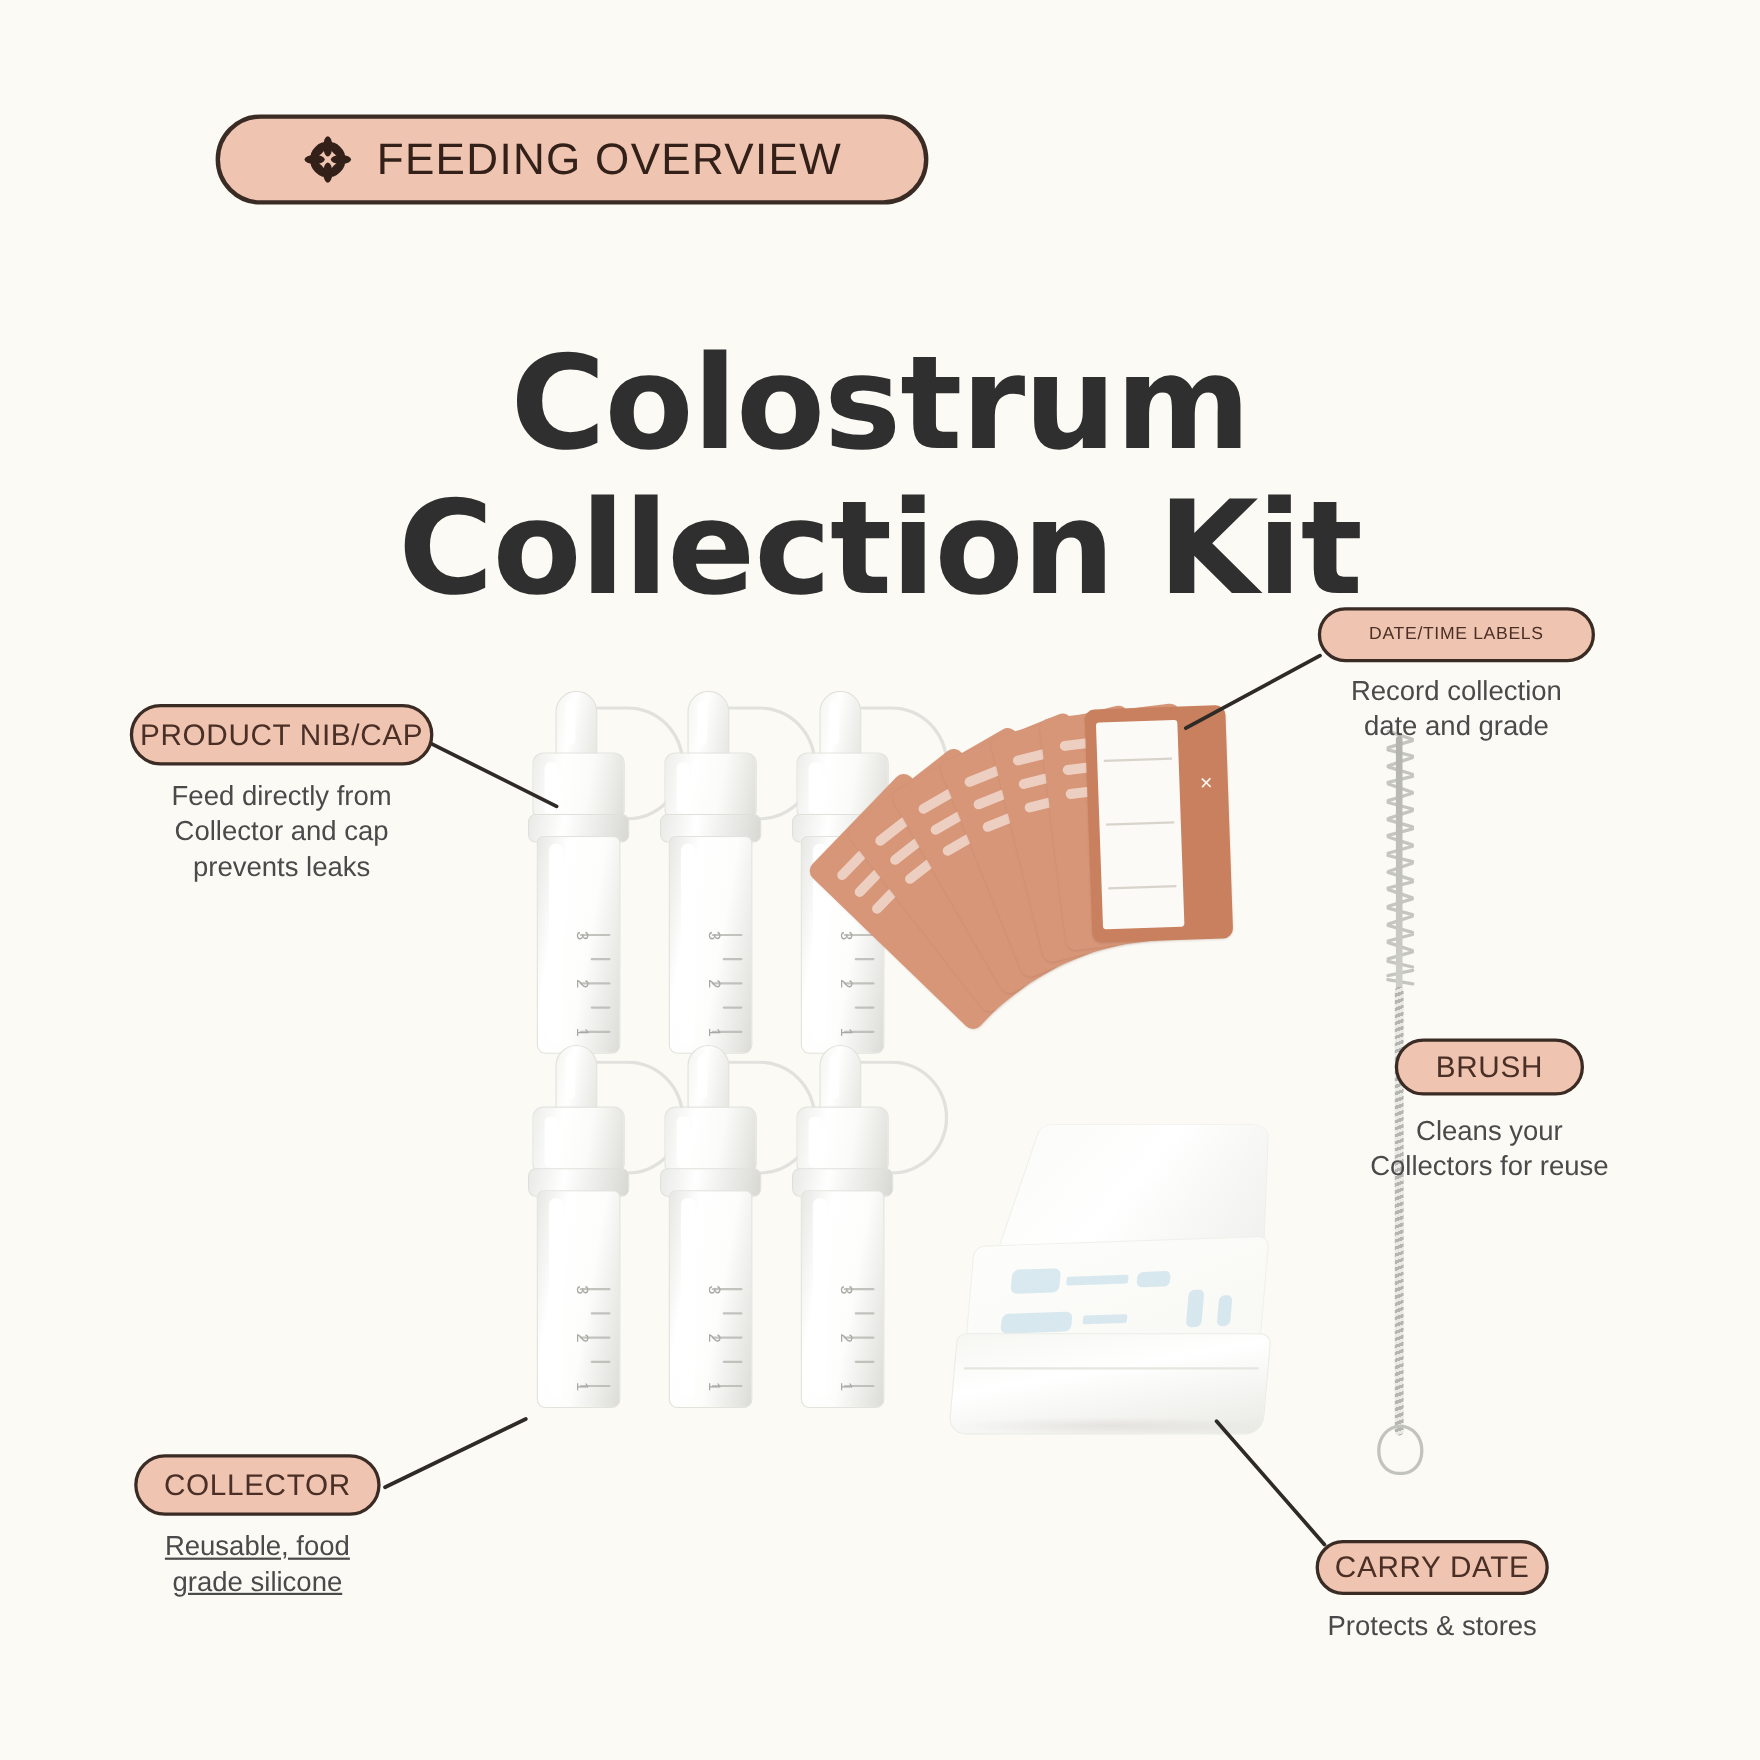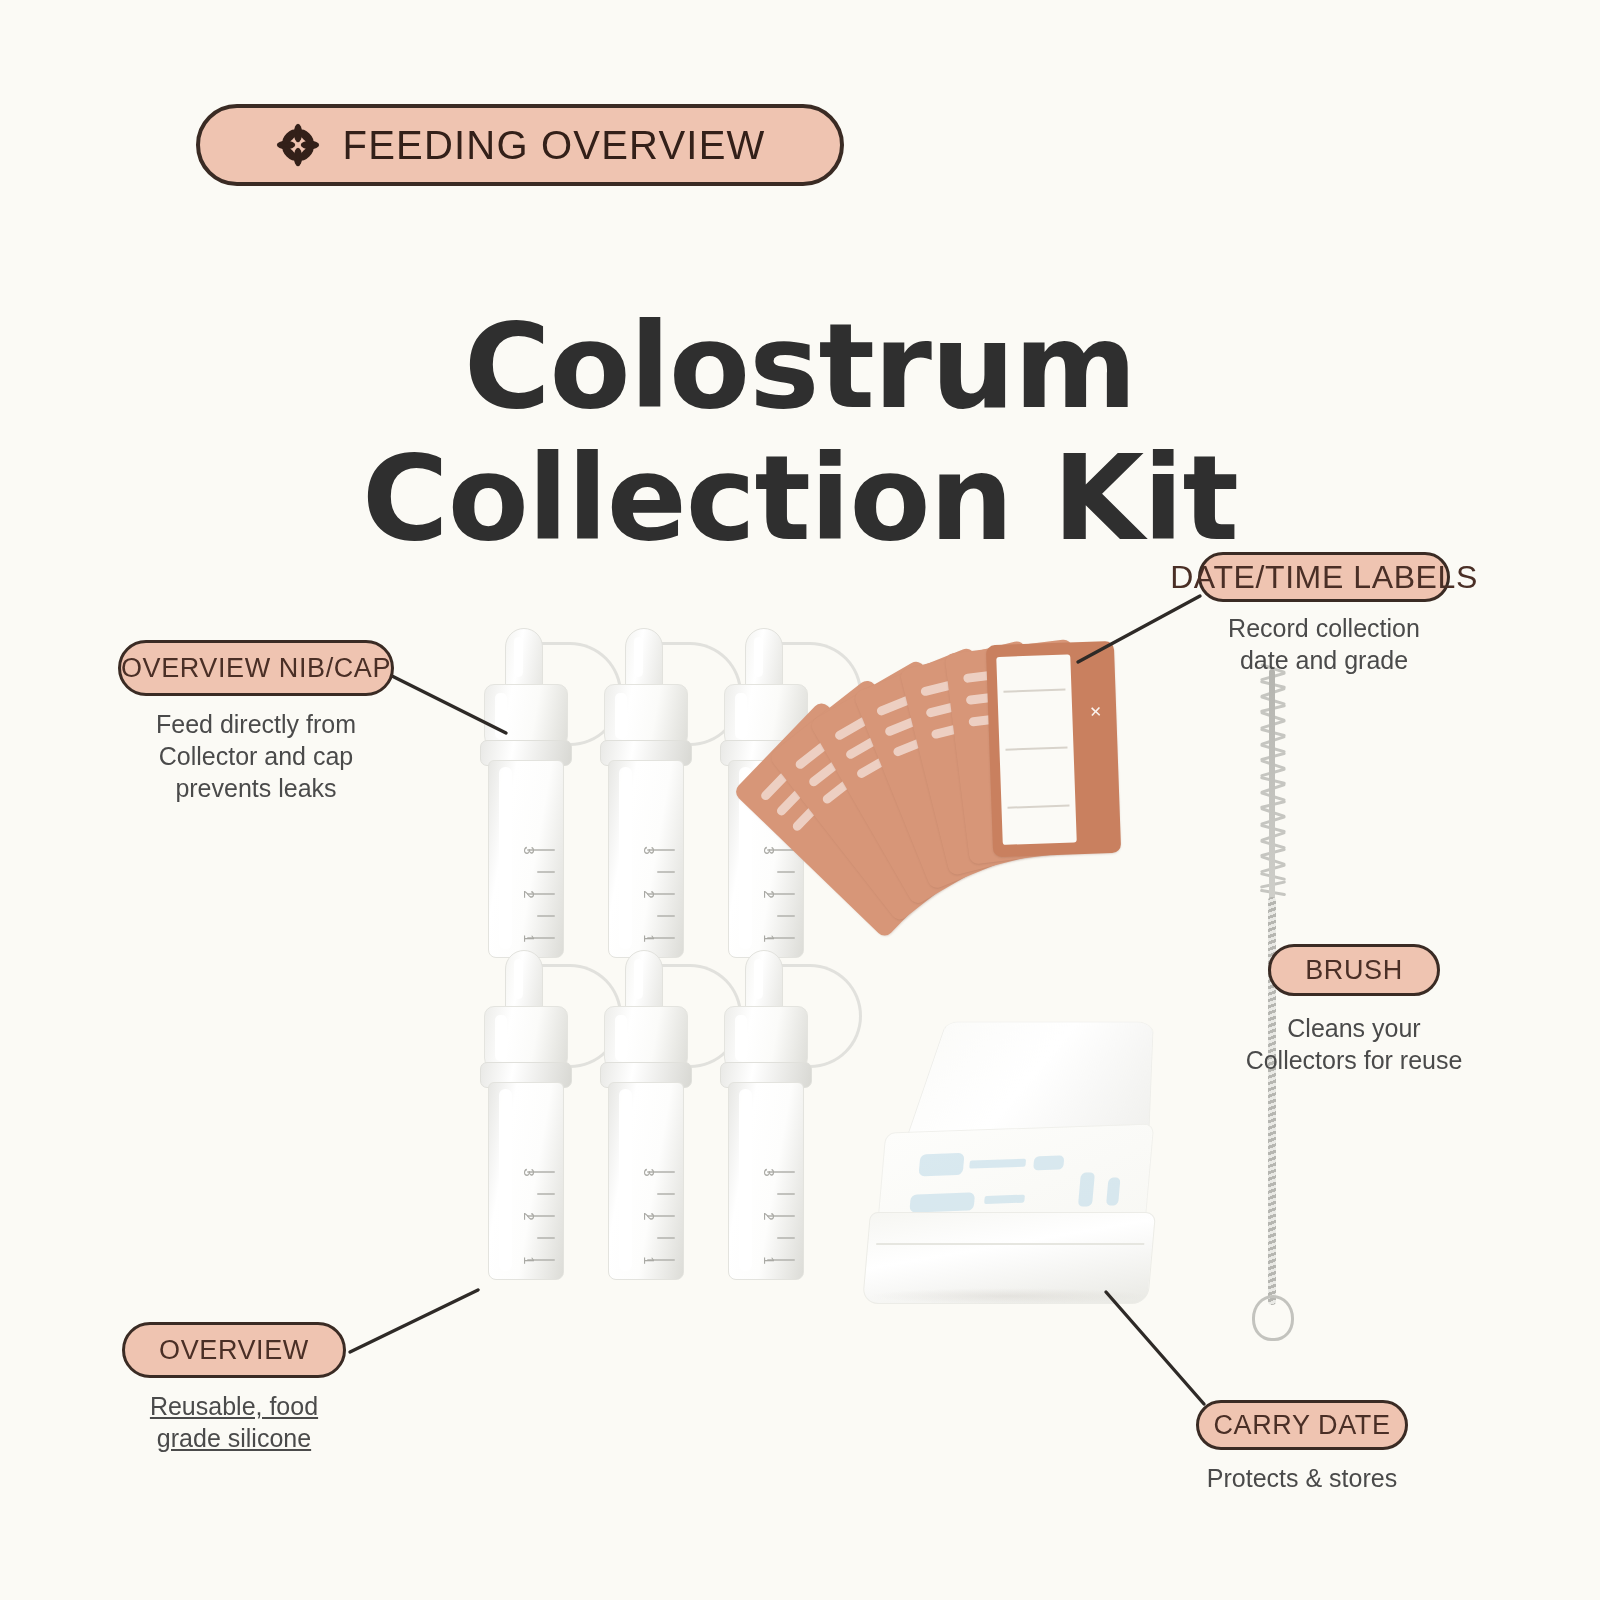--- a/index.html
+++ b/index.html
@@ -475,34 +475,34 @@
       <em style="left:60px;top:96px;width:52px;height:10px"></em>
       <em style="left:192px;top:94px;width:18px;height:22px;border-radius:5px"></em>
     </div>
     <div class="case-body">
         <i></i>
       </div>
     <div class="case-shadow"></div>
   </div>
 
   <div class="pill" style="left:118px; top:640px; width:276px; height:56px;">
-    <span class="ptext">OVERVIEW NIB/CAP</span>
+    <span class="ptext">PRODUCT NIB/CAP</span>
   </div>
   <div class="desc" style="left:118px; top:708px; width:276px;">Feed directly from
 Collector and cap
 prevents leaks</div>
 
   <div class="pill" style="left:122px; top:1322px; width:224px; height:56px;">
-    <span class="ptext">OVERVIEW</span>
+    <span class="ptext">COLLECTOR</span>
   </div>
   <div class="desc" style="left:110px; top:1390px; width:248px;text-decoration:underline;">Reusable, food
 grade silicone</div>
 
   <div class="pill" style="left:1198px; top:552px; width:252px; height:50px;">
-    <span class="ptext" style="font-size:32px">DATE/TIME LABELS</span>
+    <span class="ptext" style="font-size:16px">DATE/TIME LABELS</span>
   </div>
   <div class="desc" style="left:1192px; top:612px; width:264px;">Record collection
 date and grade</div>
 
   <div class="pill" style="left:1268px; top:944px; width:172px; height:52px;">
     <span class="ptext">BRUSH</span>
   </div>
   <div class="desc" style="left:1228px; top:1012px; width:252px;">Cleans your
 Collectors for reuse</div>
 

